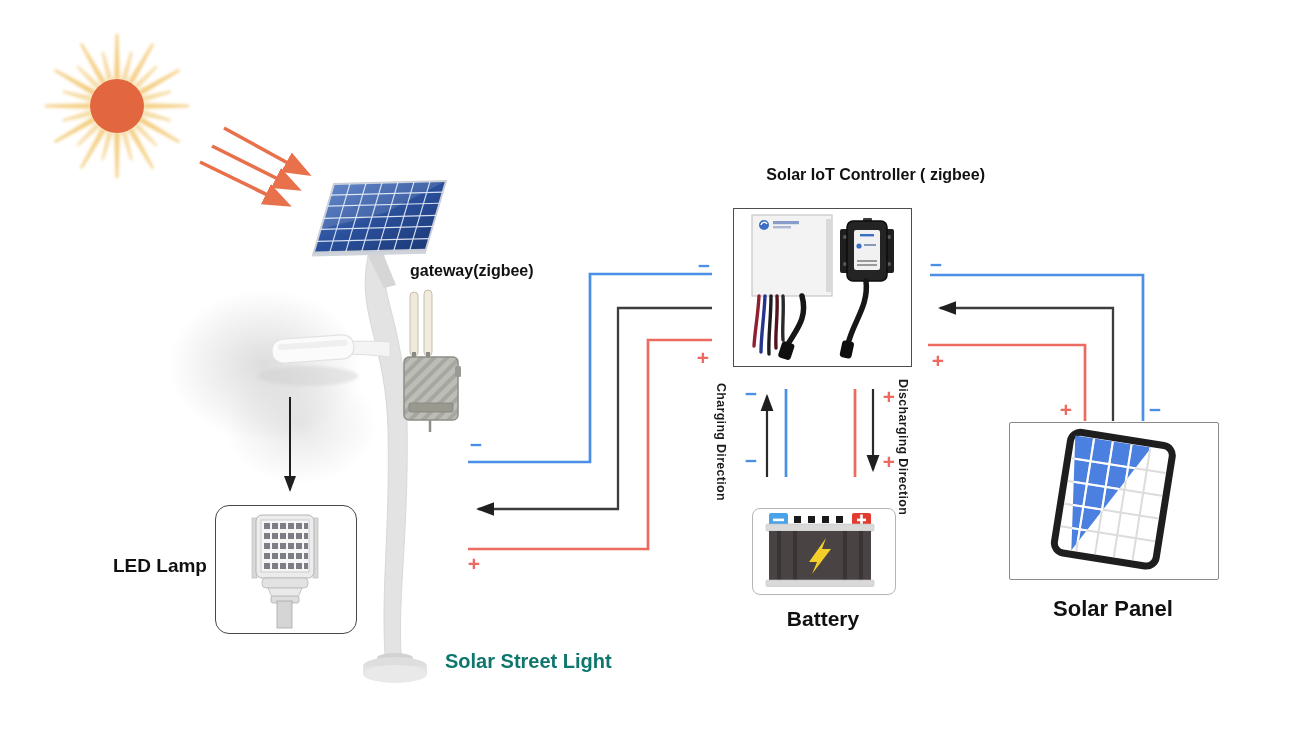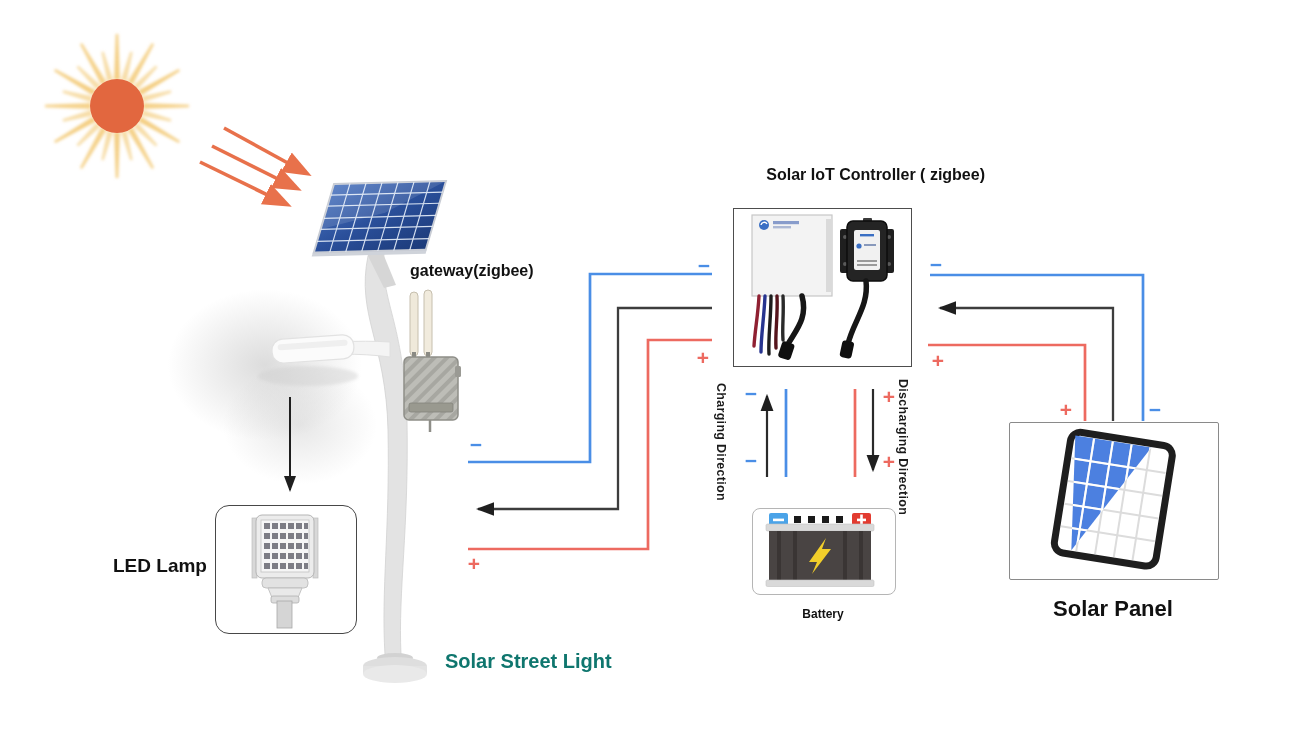--- a/index.html
+++ b/index.html
@@ -9,21 +9,21 @@
   }
   .box { position:absolute; background:#ffffff; }
   #controller-box { left:733px; top:208px; width:177px; height:157px; border:1.6px solid #4d4d4d; }
   #battery-box   { left:752px; top:508px; width:142px; height:85px;  border:1.4px solid #b5b5b5; border-radius:8px; }
   #led-box       { left:215px; top:505px; width:140px; height:127px; border:1.6px solid #474747; border-radius:14px; }
   #panel-box     { left:1009px; top:422px; width:208px; height:156px; border:1.5px solid #8a8a8a; border-radius:2px; }
   .lbl { position:absolute; color:#111; font-weight:bold; white-space:nowrap; }
   #controller-title { left:705px; top:166px; width:280px; text-align:right; font-size:16px; }
   #gateway-label    { left:410px; top:262px; font-size:16px; }
   #led-label        { left:95px;  top:555px; font-size:19px;margin-left:18px; }
-  #battery-label    { left:752px; top:607px; width:142px; text-align:center; font-size:12px; }
+  #battery-label    { left:752px; top:607px; width:142px; text-align:center; font-size:21px; }
   #panel-label      { left:1009px; top:596px; width:208px; text-align:center; font-size:22px; }
   #street-label     { left:445px; top:650px; font-size:20px; color:#0f766e; }
   .vlabel {
     position:absolute; writing-mode:vertical-rl; text-orientation:sideways;
     font-weight:bold; font-size:12.5px; color:#1a1a1a; letter-spacing:0.3px; white-space:nowrap;
   }
   #charging-label    { left:714px; top:383px; }
   #discharging-label { left:896px; top:379px; }
   .pol { position:absolute; transform:translate(-50%,-50%); font-weight:bold; font-size:21px; line-height:1; }
   .pol-blue { color:#4a8ee6; }

